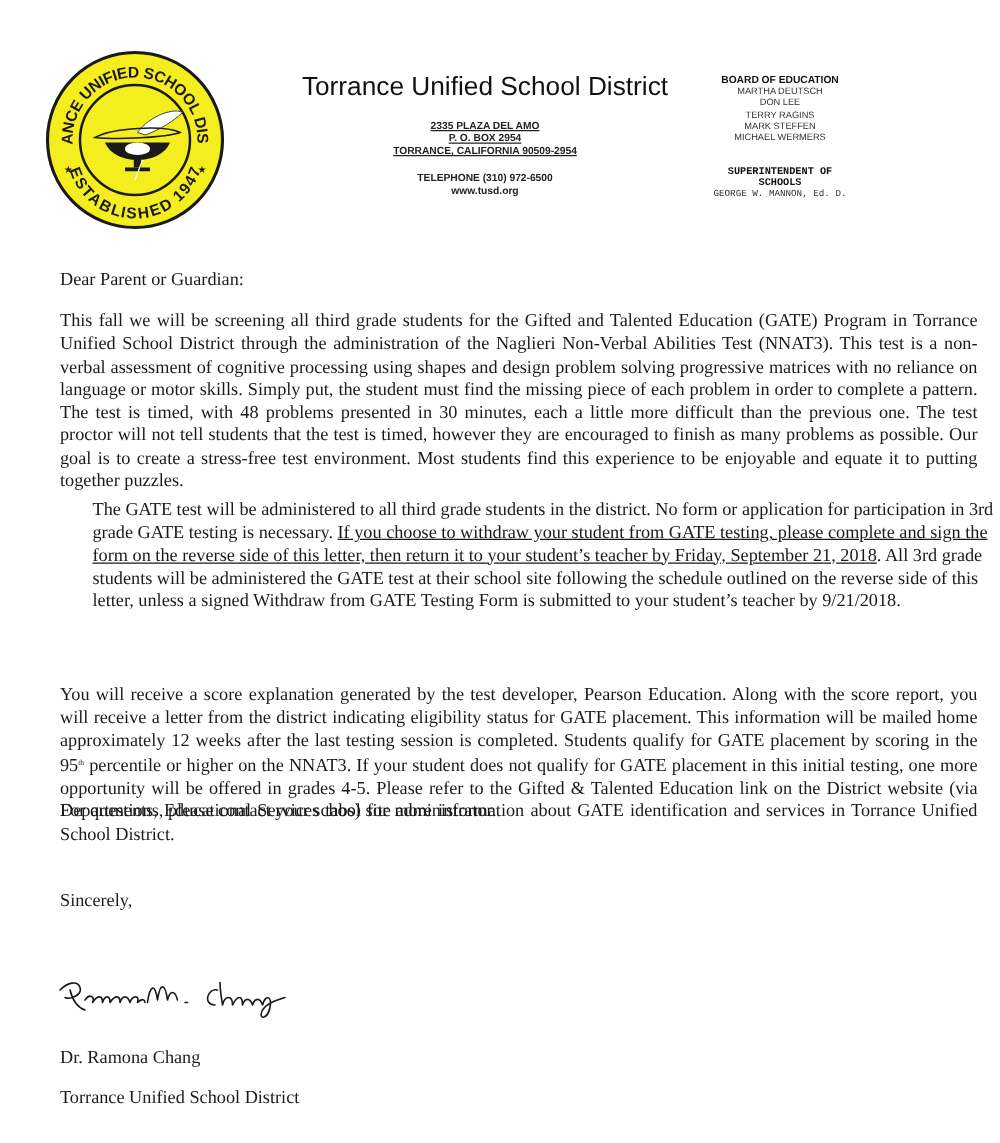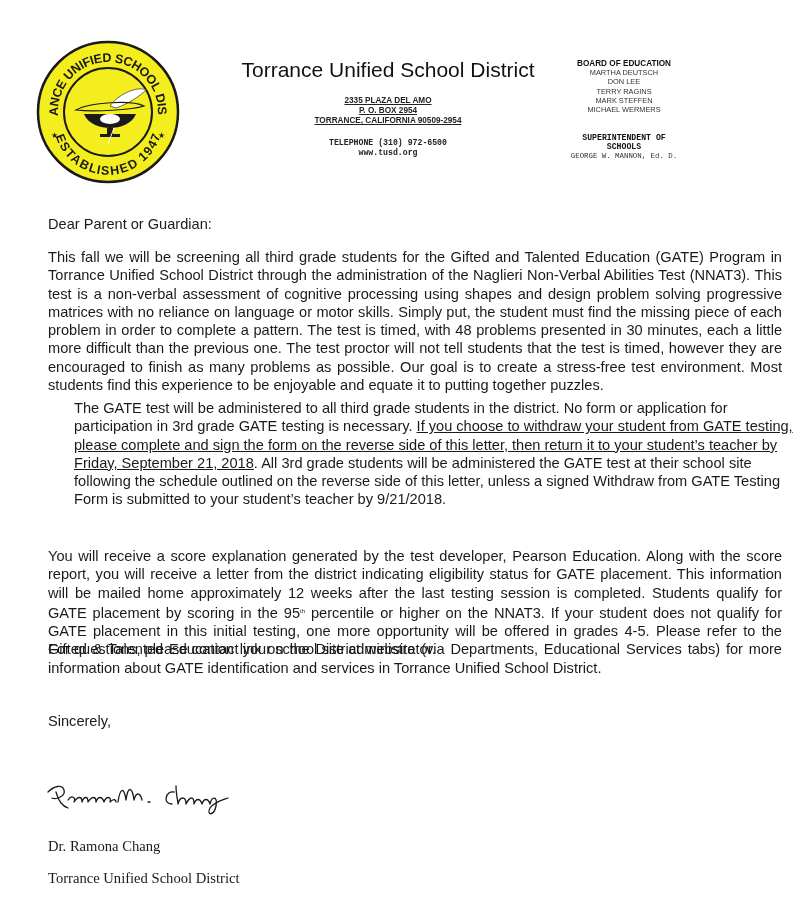--- a/index.html
+++ b/index.html
@@ -7,36 +7,36 @@
   .page { position: absolute; left: 0; top: 0; width: 800px; height: 914px; }
 
   .logo { position: absolute; left: 36px; top: 40px; width: 144px; height: 144px; }
 
   .district-title { position: absolute; left: 238px; top: 58px; width: 300px; text-align: center;
     font-family: "Liberation Sans", sans-serif; font-size: 21px; color: #111; white-space: nowrap; }
   .address { position: absolute; left: 288px; top: 96px; width: 200px; text-align: center;
     font-family: "Liberation Sans", sans-serif; font-weight: bold; font-size: 8.2px; line-height: 10px; color: #222; text-decoration: underline; }
   .address .line { display: block; white-space: nowrap; }
   .contact { position: absolute; left: 288px; top: 138px; width: 200px; text-align: center;
-    font-family: Liberation Mono, monospace; font-weight: bold; font-size: 8.2px; line-height: 10px; color: #222; }
+    font-family: Liberation Sans, sans-serif; font-weight: bold; font-size: 8.2px; line-height: 10px; color: #222; }
   .contact .line { display: block; white-space: nowrap; }
 
   .board { position: absolute; right: 96px; top: 59px; width: 160px; text-align: center;
     font-family: "Liberation Sans", sans-serif; font-size: 7.4px; line-height: 9.2px; color: #333; }
   .board .head { font-weight: bold; font-size: 8.2px; color: #111; display: block; }
   .board .member { display: block; white-space: nowrap; }
   .supt { position: absolute; right: 96px; top: 133px; width: 160px; text-align: center;
     font-family: Liberation Mono, monospace; font-size: 7.4px; line-height: 9.4px; color: #333; }
   .supt .head { font-weight: bold; font-size: 8.2px; color: #111; display: block; }
   .supt .name { display: block; white-space: nowrap; }
 
   .doc-title { position: absolute; left: 0; width: 800px; top: 181px; text-align: center;
     font-family: "Liberation Serif", serif; font-weight: bold; font-size: 14.5px; color: #111; }
 
-  .body-text { position: absolute; left: 48px; width: 734px; font-family: Liberation Sans, sans-serif;
+  .body-text { position: absolute; left: 48px; width: 734px; font-family: Liberation Serif, serif;
     font-size: 14.6px; line-height: 18.3px; color: #1a1a1a; text-align: justify; }
   .salutation { top: 215px; }
   .p1 { top: 248px; }
   .p2 { top: 399px; text-align: left; margin-left: 26px; }
   .p3 { top: 547px; }
   .p4 { top: 640px; }
   .closing { top: 712px; }
   .sig-block { position: absolute; left: 48px; top: 823px; font-family: "Liberation Serif", serif;
     font-size: 14.6px; line-height: 18.3px; color: #1a1a1a; }
   .sig-block span { display: block; white-space: nowrap; margin-top: 14px; }

